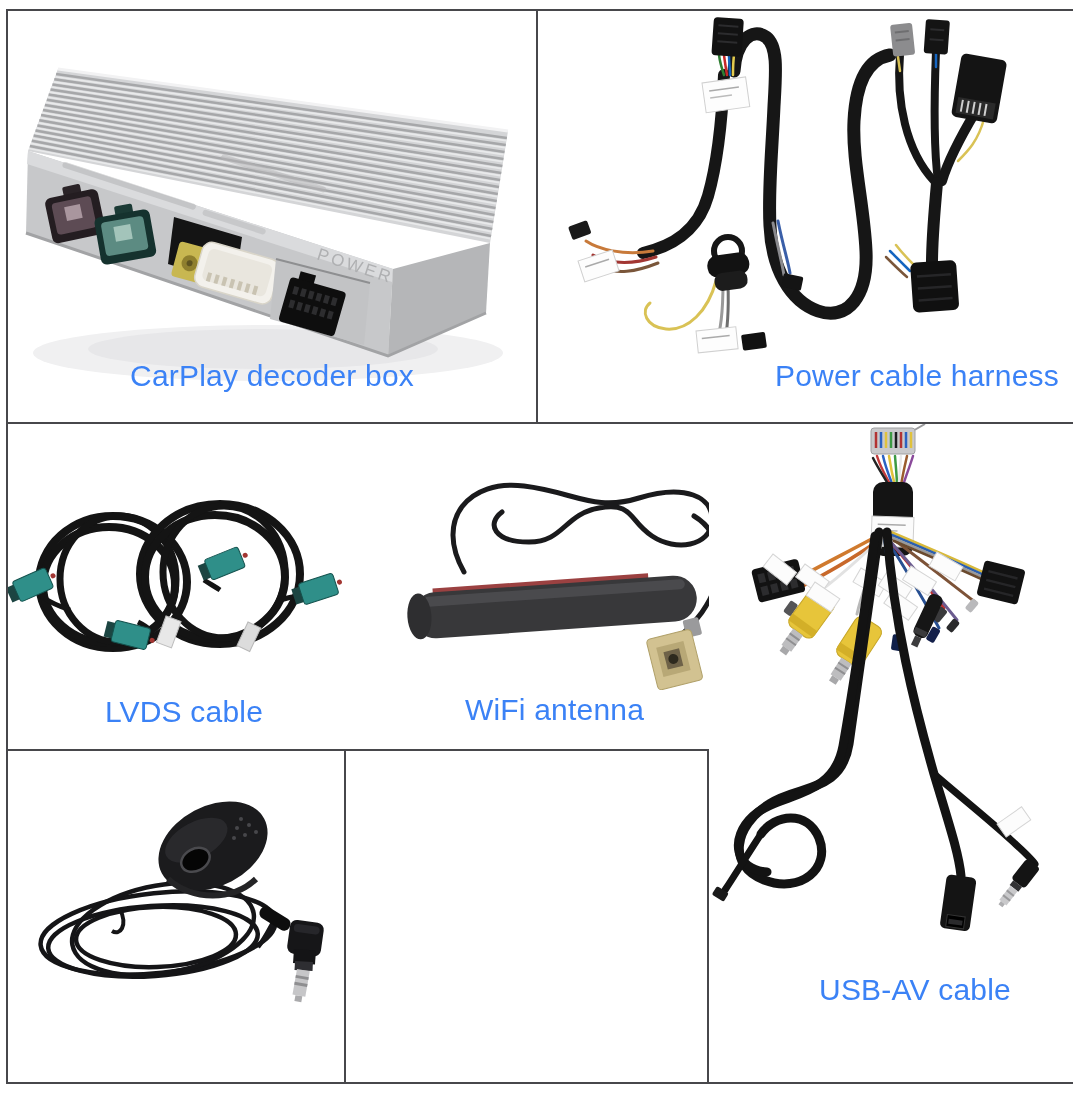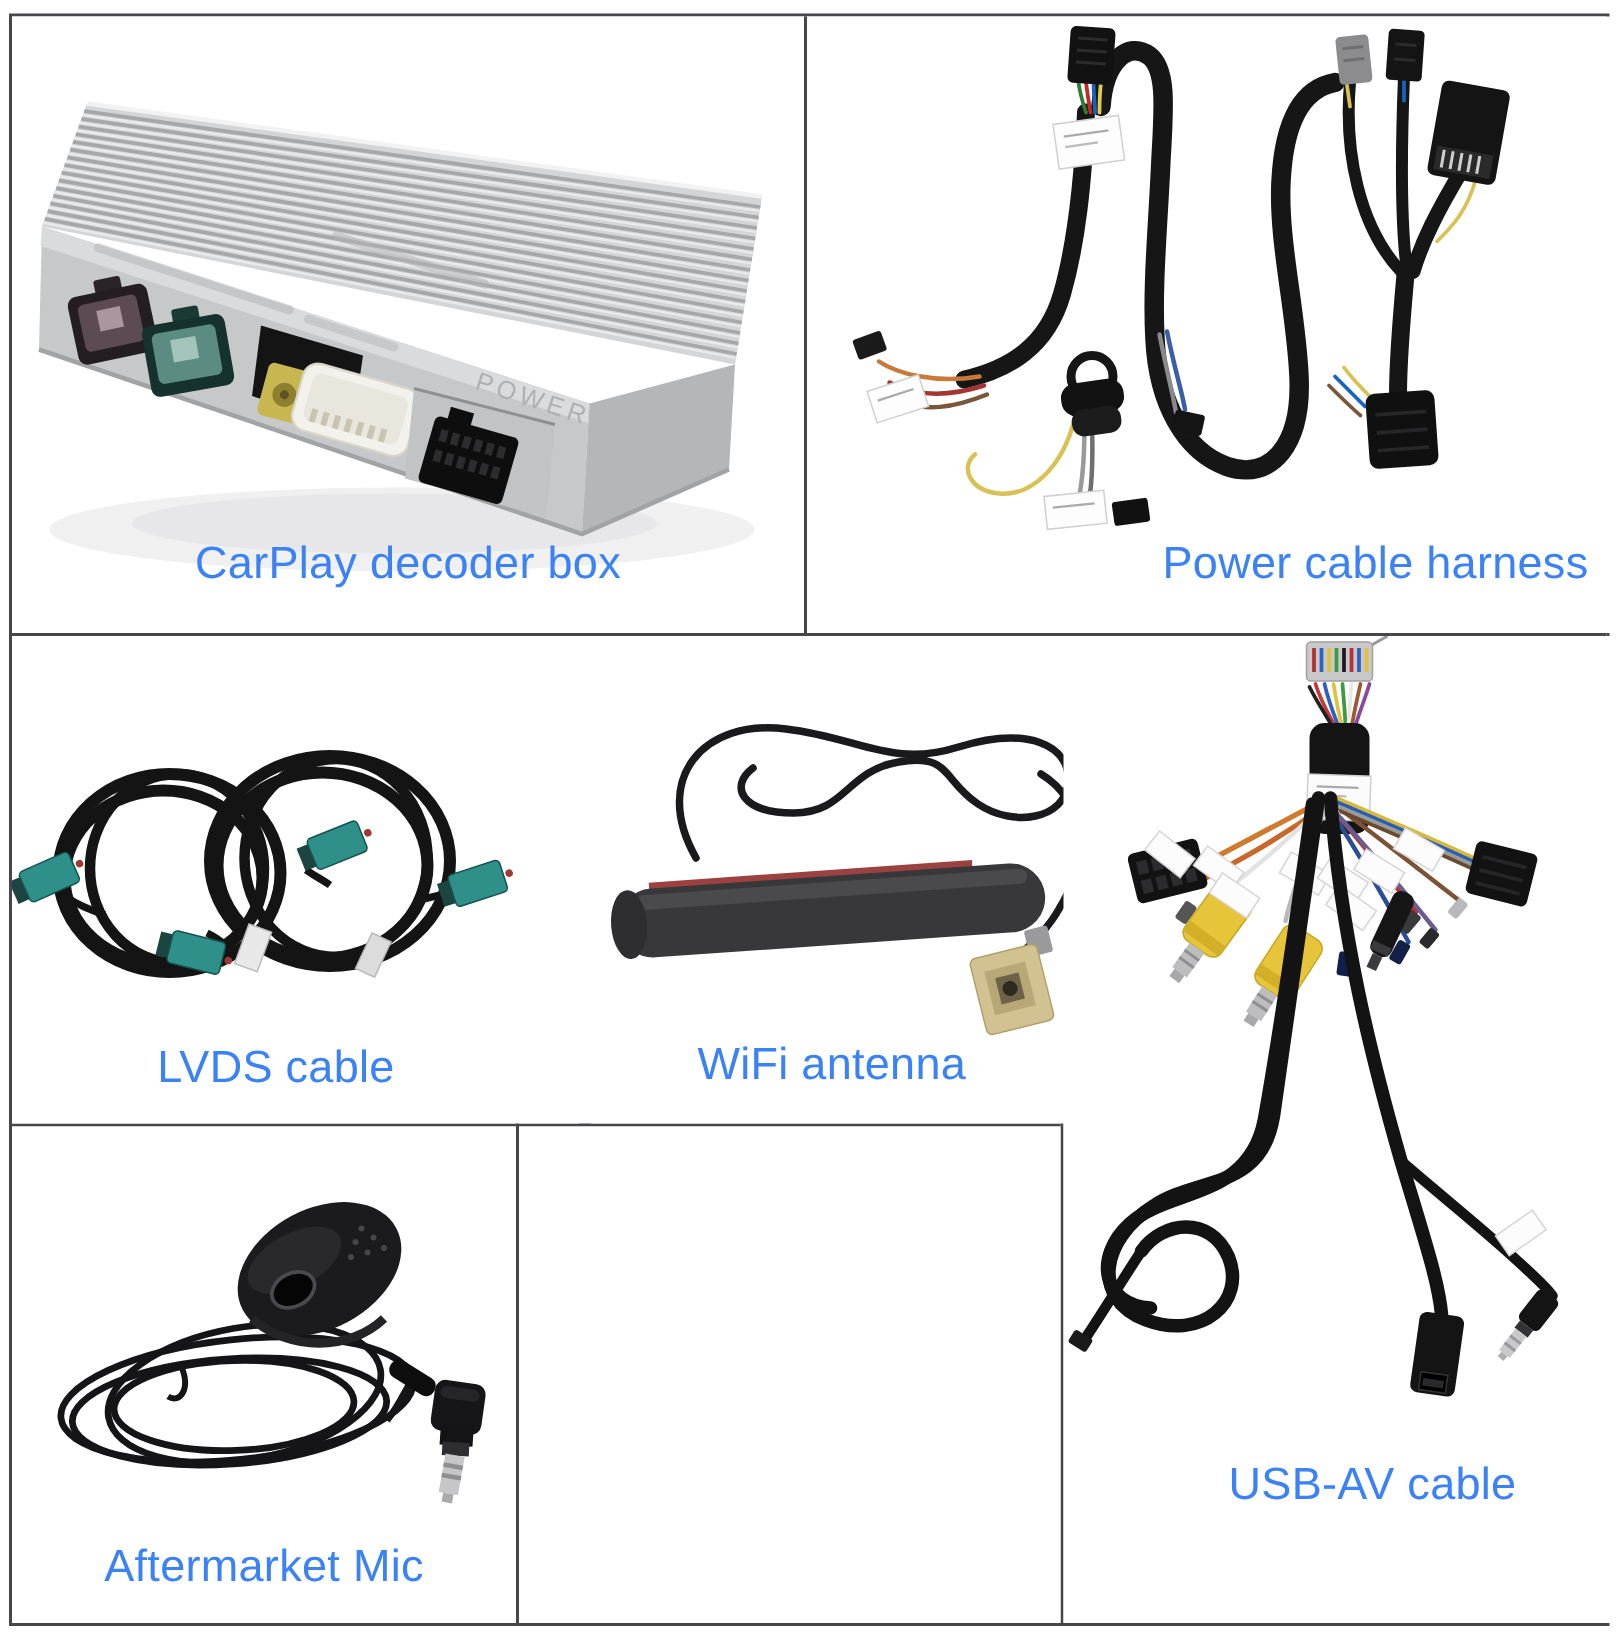--- a/index.html
+++ b/index.html
@@ -536,18 +536,17 @@
             <rect width="18" height="9" fill="#2e2e32"></rect>
           </g>
         <g transform="translate(289 218) rotate(10)">
           <rect width="13" height="26" fill="#c6c6c8"></rect>
           <rect y="6" width="13" height="3" fill="#8e8e90"></rect>
           <rect y="13" width="13" height="3" fill="#8e8e90"></rect>
           <rect x="3" y="26" width="7" height="6" fill="#aaaaac"></rect>
         </g>
       </g>
     </svg>
-    <div class="cell-label" style="top:276px;">Aftermarket Mic</div>
   </div>
 
   <div class="cell" style="left:346px;top:751px;width:361px;height:331px;"></div>
 
 </div>
 
 </body></html>

